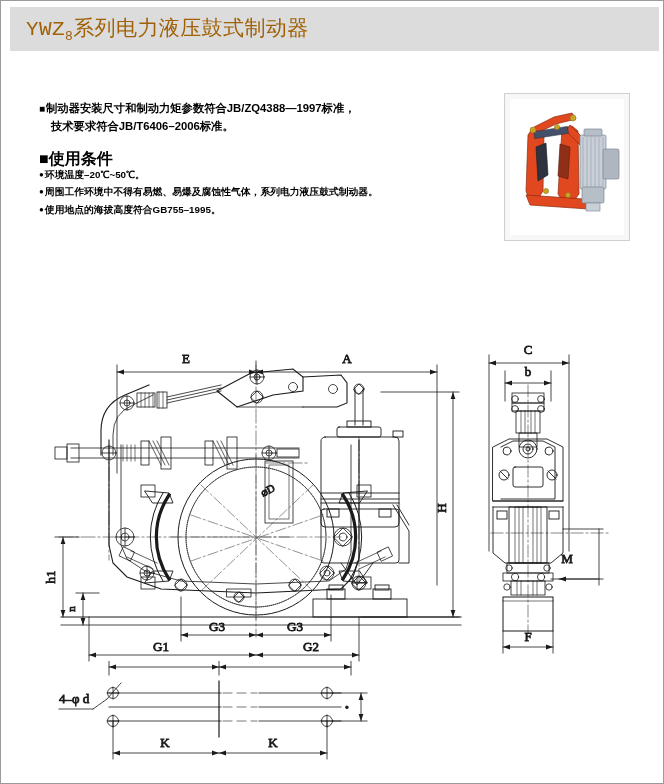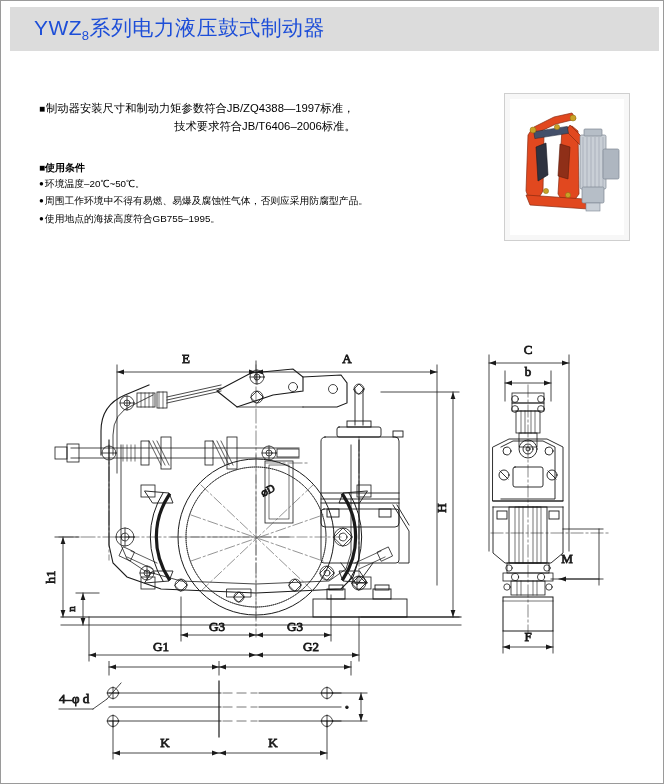--- a/index.html
+++ b/index.html
@@ -28,65 +28,64 @@
     width: 652px;
     height: 44px;
     background: #dcdcdc;
     border-left: 3px solid #ffffff;
     box-sizing: border-box;
     display: flex;
     align-items: center;
   }
   #header-title {
     font-size: 21px;
-    color: #1d4ed8;
+    color: #a16207;
     letter-spacing: 0.4px;
-    padding-left: 24px;
+    padding-left: 16px;
     white-space: nowrap;
-    font-family: Liberation Sans, sans-serif;
+    font-family: Liberation Mono, monospace;
   }
   #header-title .sub {
     font-size: 13px;
     vertical-align: sub;
   }
 
   
   #spec-block {
     position: absolute;
     left: 38px;
     top: 99px;
     width: 440px;
   }
   .spec-head {
     font-size: 11.3px;
-    font-weight: normal;
+    font-weight: bold;
     color: #000;
     line-height: 16.5px;
     white-space: nowrap;
   }
   .spec-head .sq {
     font-size: 10px;
     margin-right: 1px;
   }
   .spec-head-ind {
     padding-left: 12px;
-    text-align: center;
   }
   #conditions-title {
-    margin-top: 26px;
-    font-size: 10px;
+    margin-top: 17px;
+    font-size: 16px;
     font-weight: bold;
     line-height: 16px;
   }
   .bullet-line {
     font-size: 9.8px;
     color: #000;
     line-height: 16.3px;
     white-space: nowrap;
-    font-weight: normal;
+    font-weight: bold;
   }
   .bullet-line .dot {
     font-size: 8px;
     margin-right: 1px;
     position: relative;
     top: -1px;
   }
 
   
   #product-photo {
@@ -131,21 +130,21 @@
     <div id="header-title"><span>YWZ</span><span class="sub">8</span><span>系列电力液压鼓式制动器</span></div>
   </div>
 
   <div id="spec-block">
     <div class="spec-head"><span class="sq">■</span><span>制动器安装尺寸和制动力矩参数符合JB/ZQ4388—1997标准，</span></div>
     <div class="spec-head spec-head-ind"><span>技术要求符合JB/T6406–2006标准。</span></div>
 
     <div id="conditions-title"><span class="sq">■</span><span>使用条件</span></div>
 
     <div class="bullet-line"><span class="dot">●</span><span>环境温度–20℃~50℃。</span></div>
-    <div class="bullet-line"><span class="dot">●</span><span>周围工作环境中不得有易燃、易爆及腐蚀性气体，否则应采用防腐型产品。</span></div>
+    <div class="bullet-line"><span class="dot">●</span><span>周围工作环境中不得有易燃、易爆及腐蚀性气体，系列电力液压鼓式制动器。</span></div>
     <div class="bullet-line"><span class="dot">●</span><span>使用地点的海拔高度符合GB755–1995。</span></div>
   </div>
 
   <div id="product-photo">
     <div class="inner">
       <svg width="116" height="138" viewBox="0 0 116 138">
         <rect x="0" y="0" width="116" height="138" fill="#ffffff"></rect>
         <g stroke="#8a2a10" stroke-width="0.7">
 
           <path d="M18 36 L22 30 L30 28 L34 34 L33 92 L28 100 L19 100 L16 92 Z" fill="#e1481f"></path>

